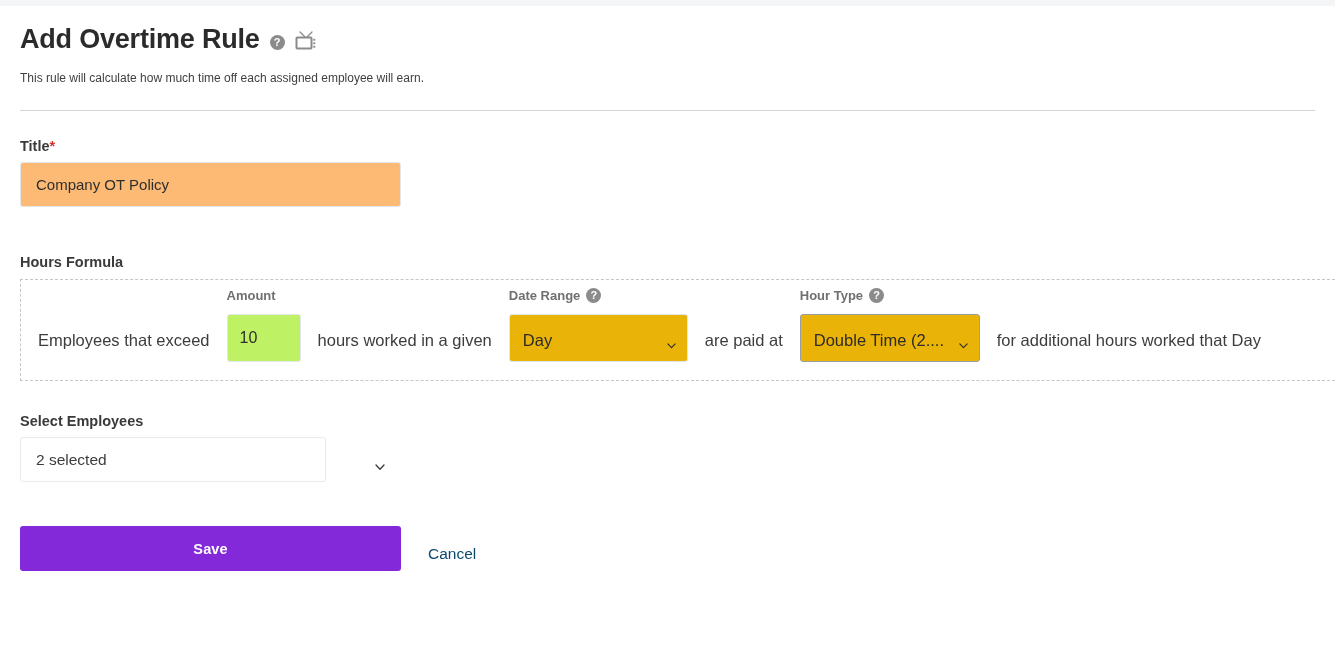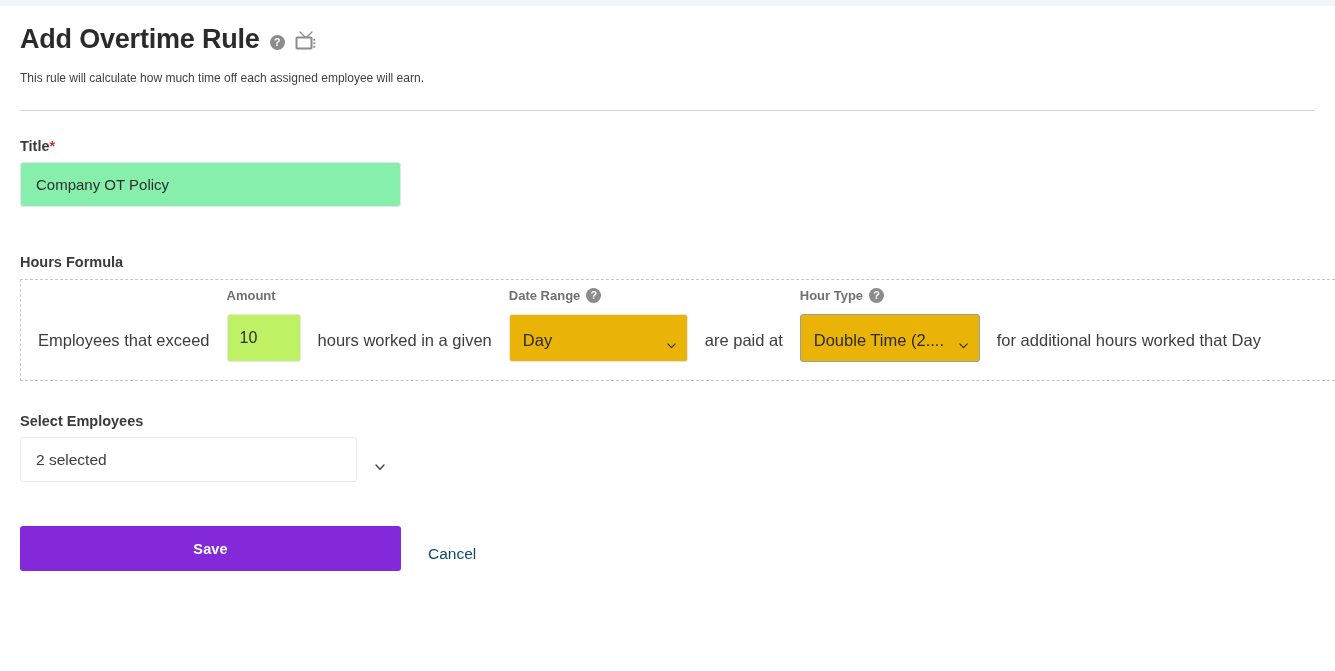--- a/index.html
+++ b/index.html
@@ -107,21 +107,21 @@
   }
   .text-input {
     width: 381px;
     height: 45px;
     border: 1px solid #e3e6ea;
     border-radius: 3px;
     padding: 0 15px;
     font-size: 15px;
     font-family: "Liberation Sans", sans-serif;
     color: #2e2e2e;
-    background: #86efac;
+    background: #fdba74;
     outline: none;
   }
   .title-block { margin-top: 27px; }
 
   
   .formula-block { margin-top: 47px; }
   .formula-heading {
     font-size: 14.5px;
     font-weight: bold;
     color: #3a3a3a;
@@ -212,21 +212,21 @@
   }
   .gap-a { width: 17px; display: inline-block; }
 
   
   .employees-block { margin-top: 32px; }
   .emp-select-wrap {
     position: relative;
     width: 381px;
   }
   .emp-select {
-    width: 337px;
+    width: 306px;
     height: 45px;
     border: 1px solid #e8eaed;
     border-radius: 3px;
     padding: 0 34px 0 15px;
     font-size: 15.5px;
     font-family: "Liberation Sans", sans-serif;
     color: #3c3c3c;
     background: #fff;
     display: flex;
     align-items: center;

